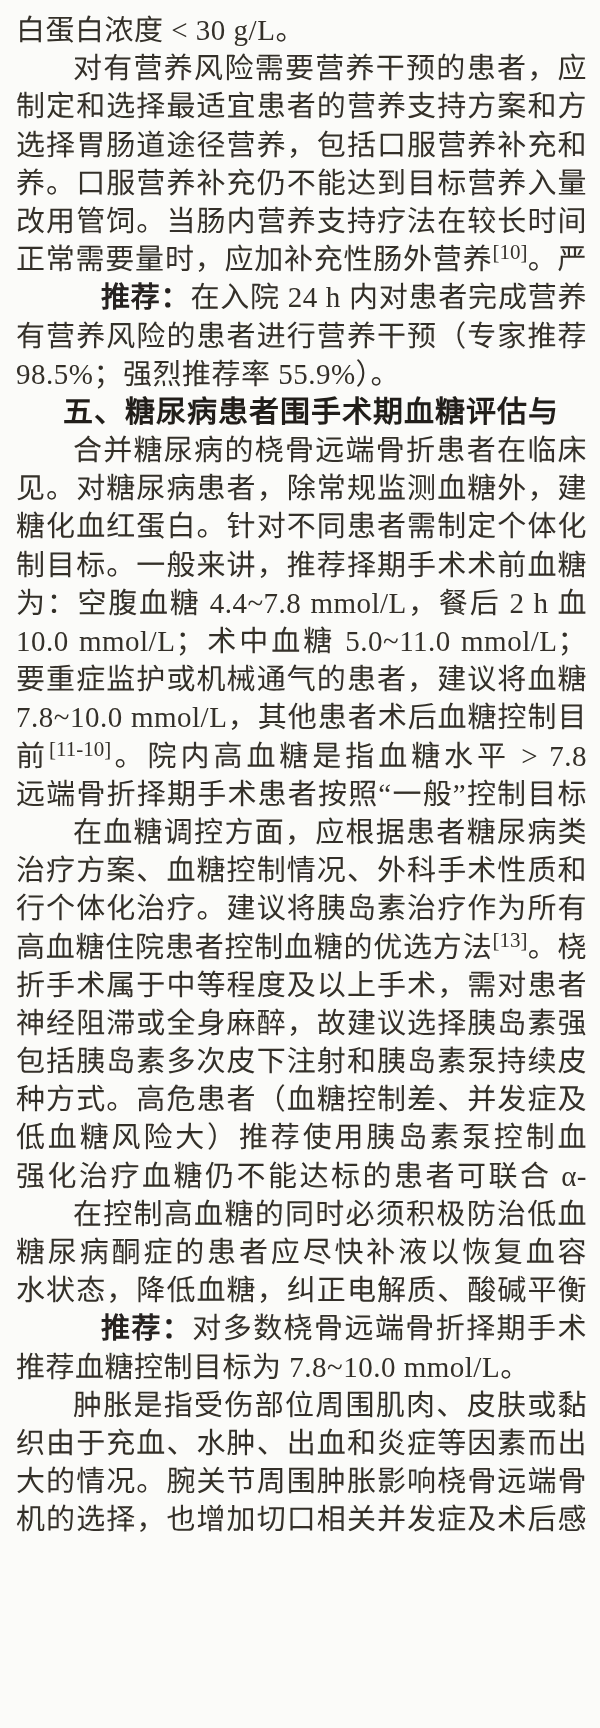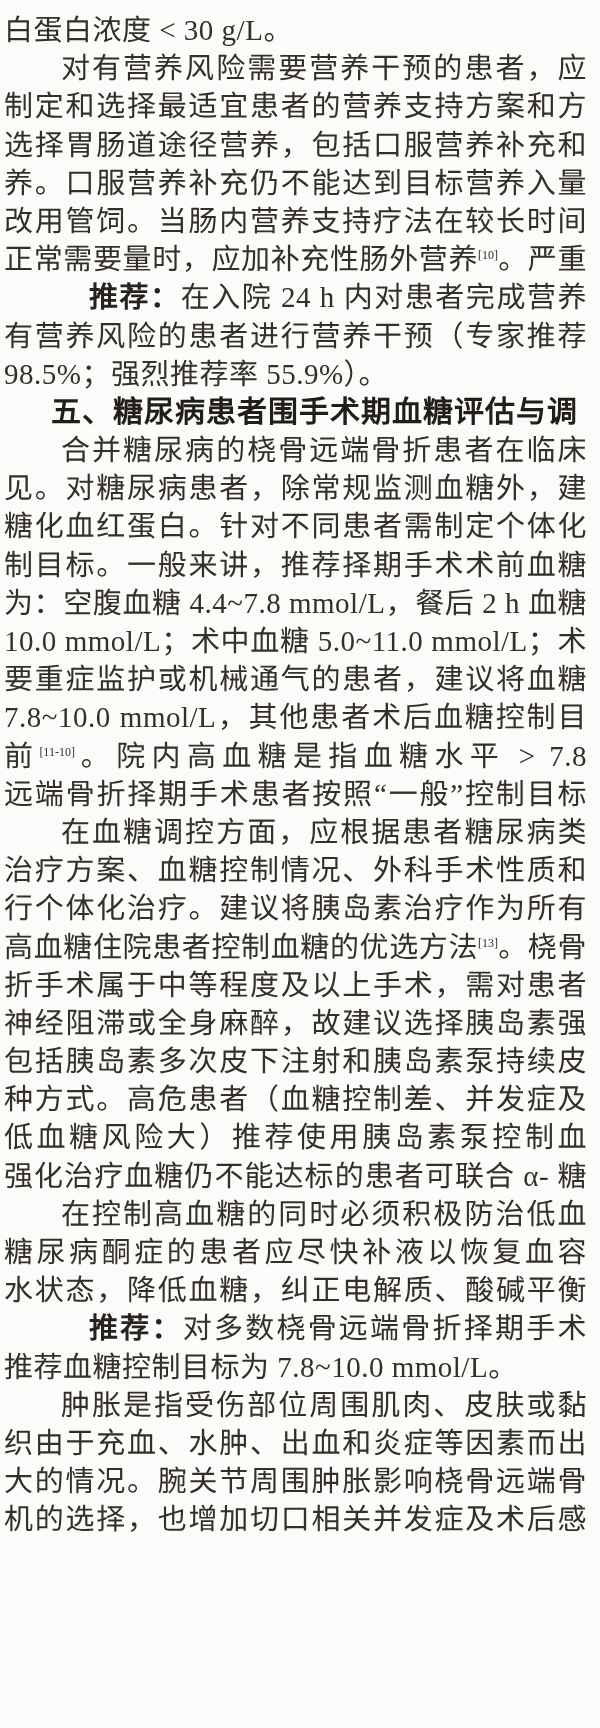--- a/index.html
+++ b/index.html
@@ -10,21 +10,21 @@
   body {
     width: 600px;
     height: 1728px;
     overflow: hidden;
     position: relative;
   }
   .page {
     box-sizing: border-box;
     width: 600px;
     height: 1728px;
-    padding: 11px 13px 0 4px;
+    padding: 11px 13px 0 16px;
     background: #fbfbf9;
   }
   .line {
     height: 38.2px;
     line-height: 38.2px;
     font-size: 29px;
     font-family: "Liberation Serif", "DejaVu Serif", serif;
     color: #343029;
     overflow: hidden;
     text-align: left;
@@ -48,21 +48,21 @@
     text-align: left;
     text-align-last: left;
   }
   .seg-bold {
     font-family: "Liberation Sans", "DejaVu Sans", sans-serif;
     font-weight: 700;
     color: #262220;
     margin-left: 28px;
   }
   .seg-sup {
-    font-size: 12px;
+    font-size: 21px;
     vertical-align: 10px;
     line-height: 0;
     letter-spacing: 0;
   }
 </style>
 </head>
 <body>
 
 <div class="page">
   <div id="text-column">

